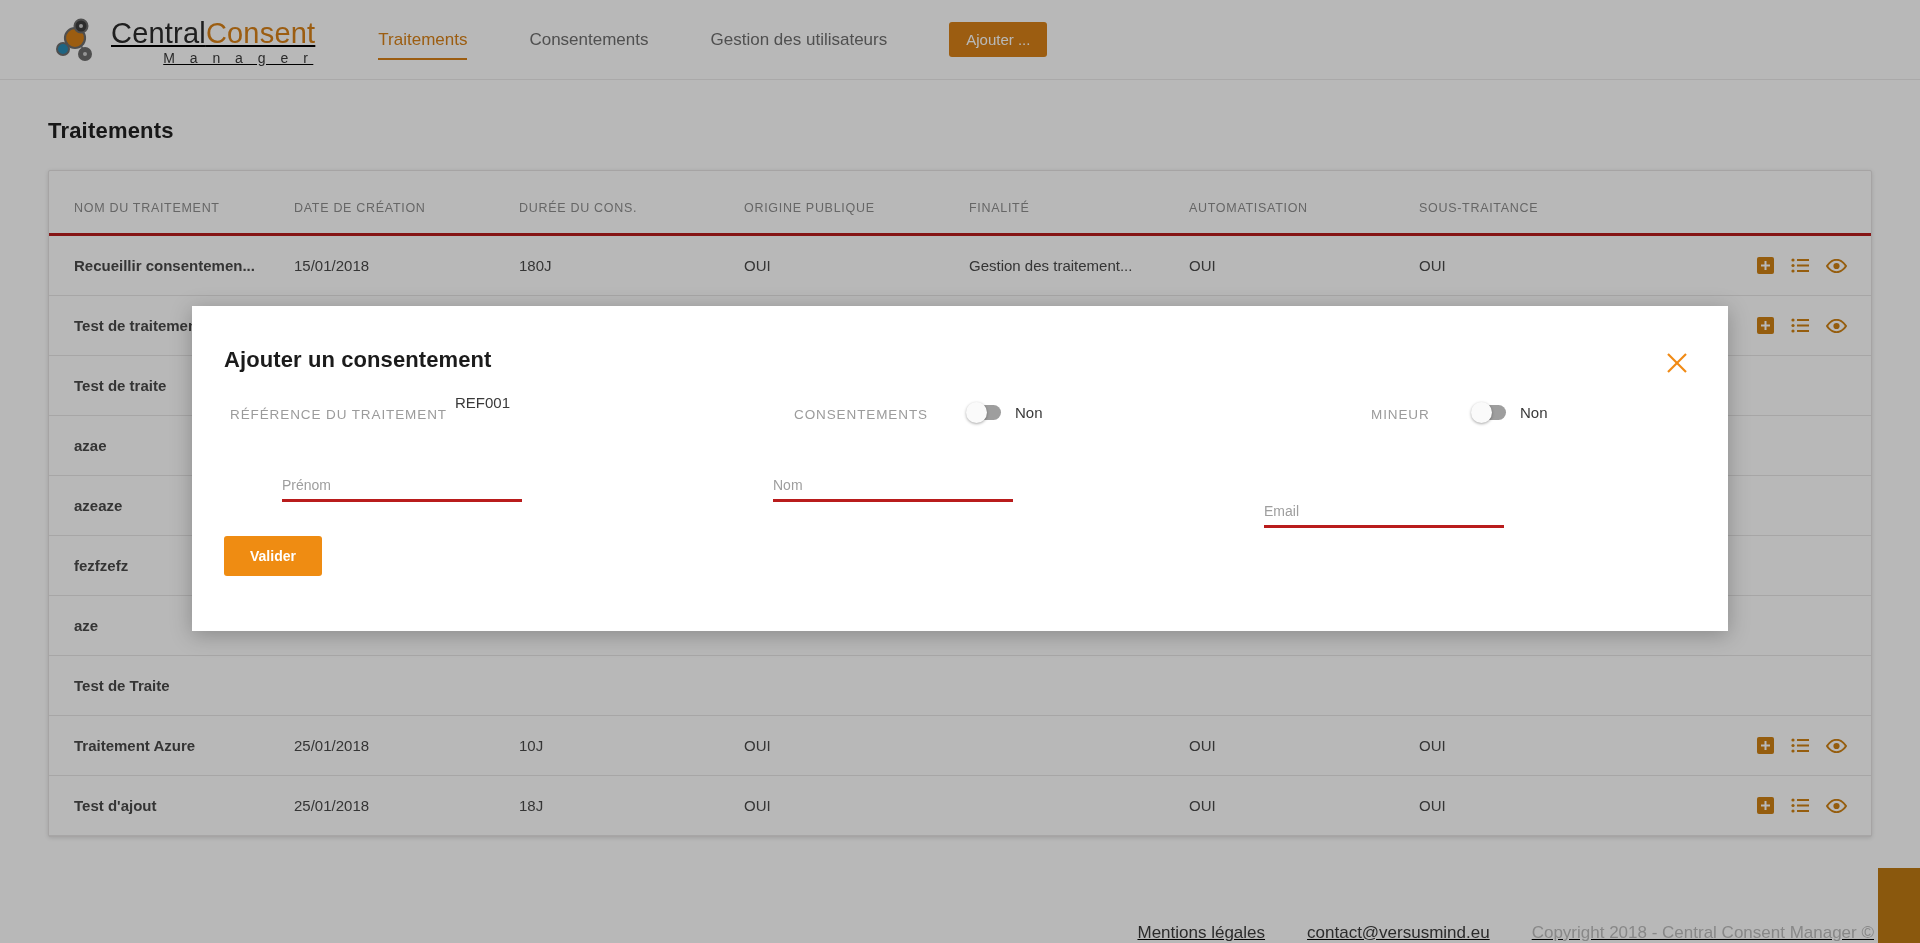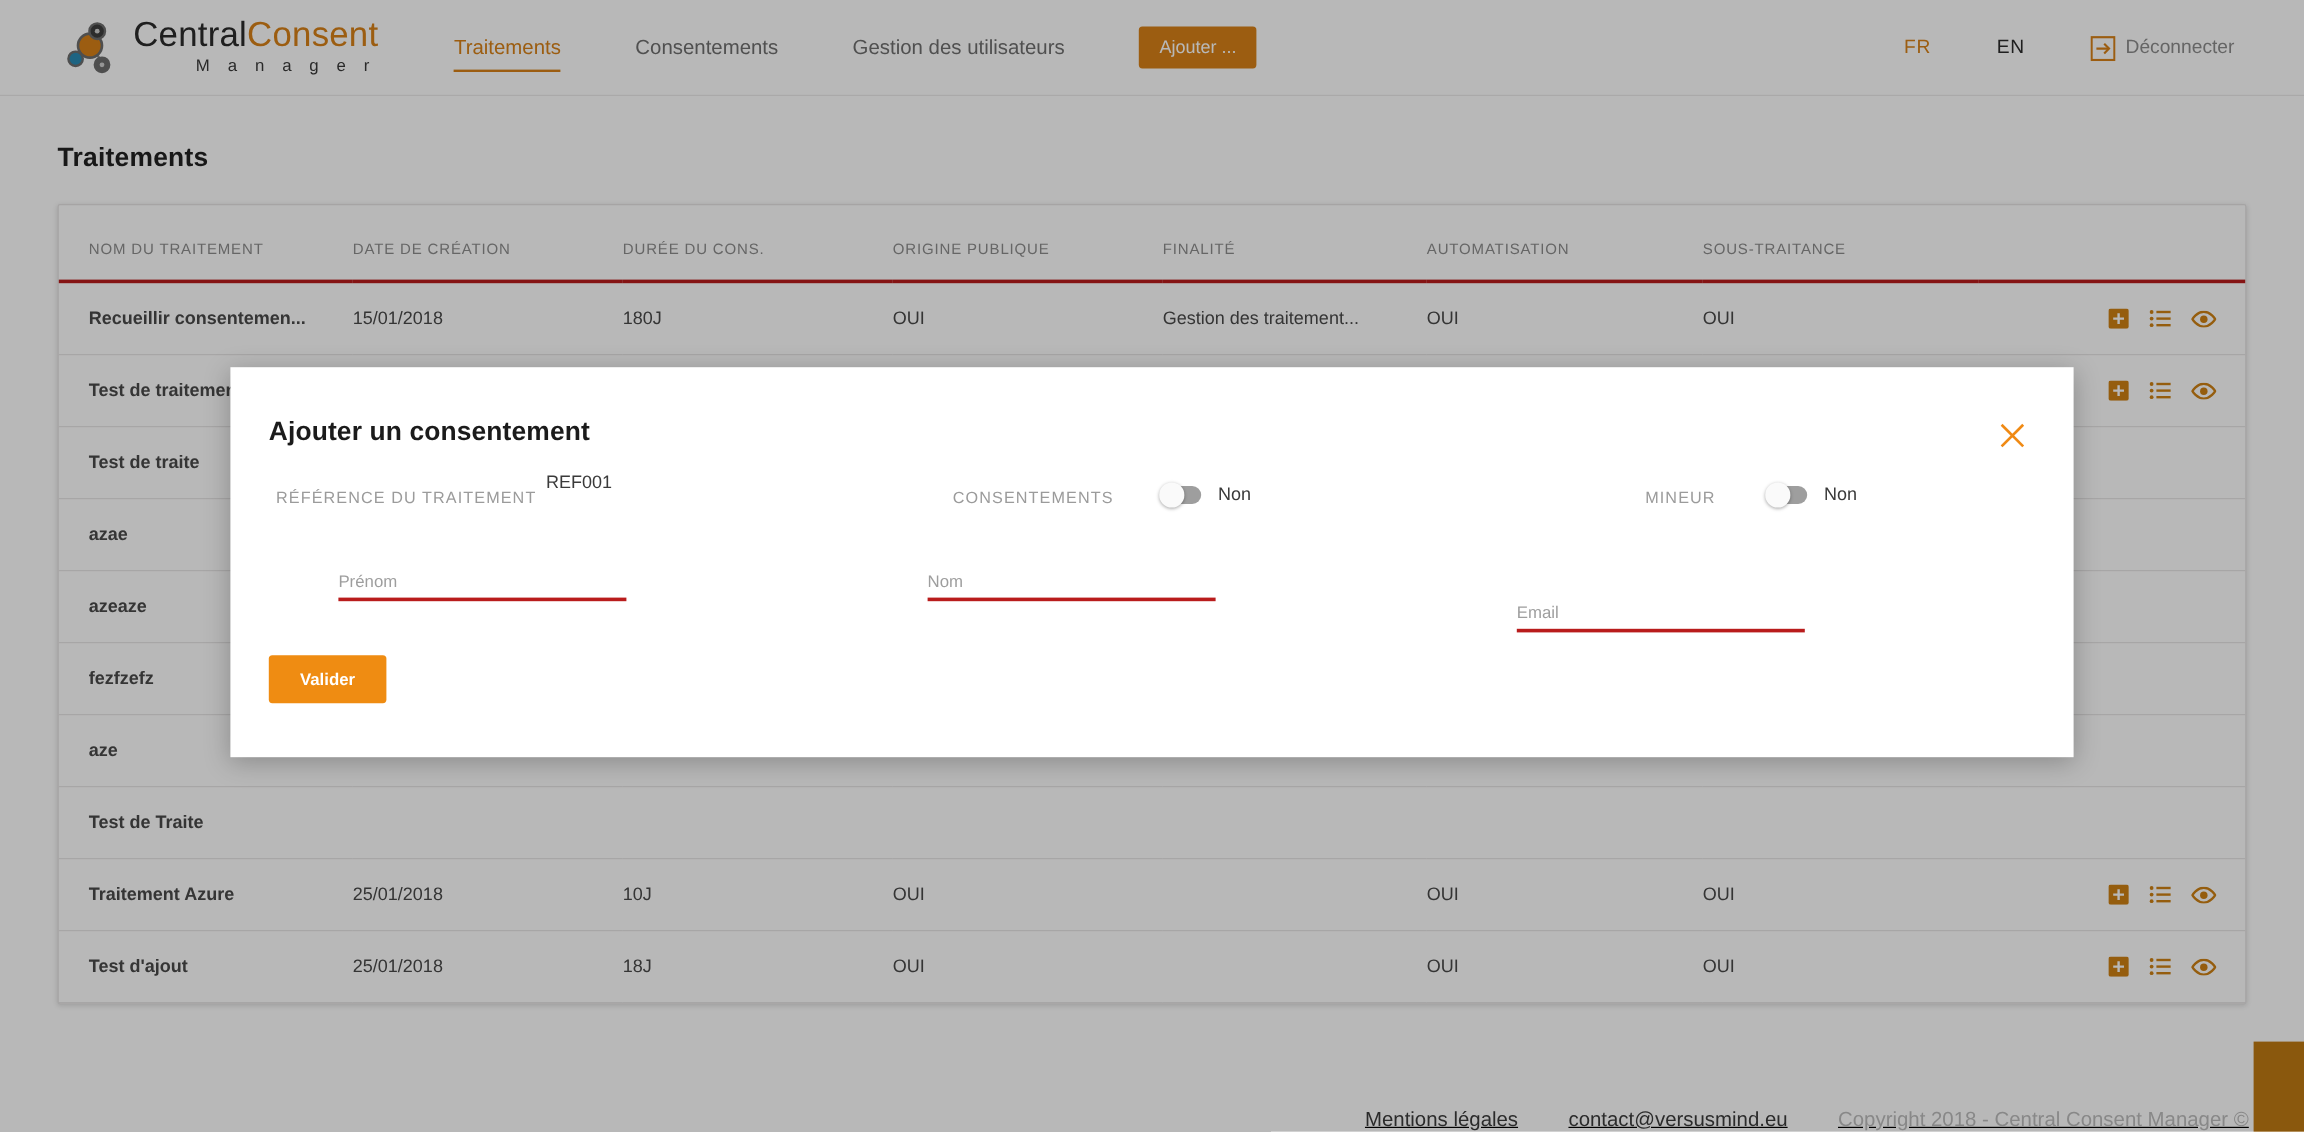--- a/index.html
+++ b/index.html
@@ -22,21 +22,21 @@
   #page { position: absolute; inset: 0; background: #fff; z-index: 1; }
 
   
   .header {
     height: 80px; width: 100%;
     background: #ffffff;
     display: flex; align-items: center;
     position: relative;
     border-bottom: 1px solid #eceaea;
   }
-  .logo-wrap { display: flex; align-items: flex-start; margin-left: 50px; }
+  .logo-wrap { display: flex; align-items: flex-end; margin-left: 50px; text-decoration: underline; }
   .logo-mark { width: 52px; height: 50px; position: relative; margin-right: 9px; }
   .logo-text { line-height: 1; }
   .logo-line1 { font-size: 29px; letter-spacing: .2px; white-space: nowrap; }
   .logo-line1 .l-dark { color: #2b2b2b; font-weight: 400; }
   .logo-line1 .l-orange { color: #d88218; font-weight: 400; }
   .logo-line2 {
     font-size: 14px; color: #3a3a3a; letter-spacing: 5.5px;
     text-align: right; margin-top: 3px; padding-right: 2px;
   }
 
@@ -184,21 +184,21 @@
     width: 100%; border: none; border-bottom: 3px solid #b91c1c;
     font-size: 14px; font-family: inherit; color: #3a3a3a;
     padding: 0 0 6px 0; background: transparent; outline: none;
   }
   .inp-wrap input::placeholder { color: #9e9e9e; }
   .inp-1 { left: 90px; }
   .inp-2 { left: 581px; }
   .inp-3 { left: 1072px; margin-top: 26px; }
 
   .btn-valider {
-    position: absolute; left: 32px; top: 240px;
+    position: absolute; left: 32px; top: 230px;
     background: #ef8c12; color: #fff; border: none;
     font-family: inherit; font-size: 14px; font-weight: bold;
     padding: 12px 26px; border-radius: 3px; cursor: pointer;
   }
 </style>
 </head>
 <body>
 
 <div id="page">
 
@@ -226,34 +226,20 @@
       </div>
     </div>
 
     <div class="nav">
       <div class="nav-item active">Traitements</div>
       <div class="nav-item">Consentements</div>
       <div class="nav-item">Gestion des utilisateurs</div>
       <button class="btn-add">Ajouter ...</button>
     </div>
 
-    <div class="header-right">
-      <span class="lang fr">FR</span>
-      <span class="lang en">EN</span>
-      <span class="logout">
-        <span>
-          <svg width="21" height="21" viewBox="0 0 21 21">
-            <rect x="1" y="1" width="19" height="19" fill="none" stroke="#d88218" stroke-width="1.8"></rect>
-            <line x1="5" y1="10.5" x2="15" y2="10.5" stroke="#d88218" stroke-width="1.8"></line>
-            <polyline points="11.5,6.5 15.5,10.5 11.5,14.5" fill="none" stroke="#d88218" stroke-width="1.8"></polyline>
-          </svg>
-        </span>
-        <span>Déconnecter</span>
-      </span>
-    </div>
   </div>
 
   <div class="content">
     <div class="page-title">Traitements</div>
 
     <div class="card">
       <table class="tbl">
         <thead>
           <tr>
             <th class="col1">NOM DU TRAITEMENT</th>

